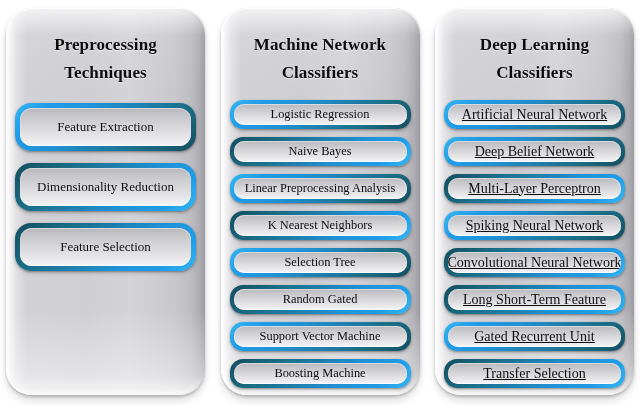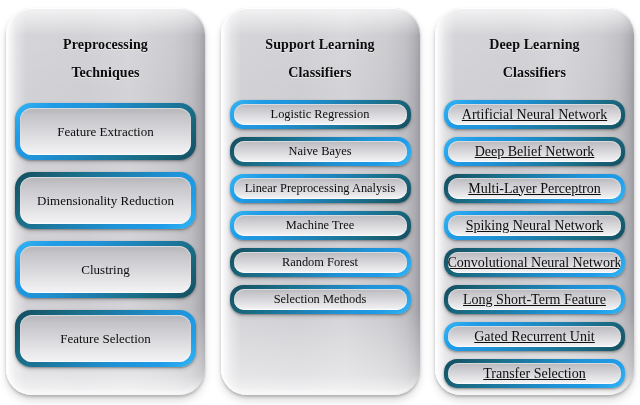--- a/index.html
+++ b/index.html
@@ -74,21 +74,21 @@
         rgba(255,255,255,0.42) 95%,
         rgba(255,255,255,0.80) 100%);
   }
 
   
   .panel-heading {
     position: relative;
     z-index: 3;
     text-align: center;
     color: #0c0c0c;
-    font-size: 14px;
+    font-size: 17px;
     line-height: 28px;
     letter-spacing: 0.1px;
     margin-top: 23px;
     margin-bottom: 0;
     width: 100%;
     text-shadow: 0 1px 0 rgba(255,255,255,0.55);
   }
   .panel-heading .hline { display: block; }
 
   
@@ -161,21 +161,21 @@
     overflow: hidden;
     display: flex;
     align-items: center;
     justify-content: center;
   }
 
   
   .col-left .item-list { margin-top: 16px; gap: 12px; padding-bottom: 14px; }
   .col-left .pill { padding: 5px; border-radius: 16px; }
   .col-left .pill-inner {
-    height: 47px;
+    height: 38px;
     border-radius: 12px;
     font-size: 13px;
   }
 
   
   .col-mid .item-list,
   .col-right .item-list { margin-top: 13px; gap: 8px; padding-bottom: 12px; }
   .col-mid .pill-inner,
   .col-right .pill-inner {
     height: 21px;
@@ -193,52 +193,55 @@
       <span class="hline">Preprocessing</span>
       <span class="hline">Techniques</span>
     </h2>
     <div class="item-list">
       <div class="pill grad-a">
         <div class="pill-inner">Feature Extraction</div>
       </div>
       <div class="pill grad-b">
         <div class="pill-inner">Dimensionality Reduction</div>
       </div>
-      <div class="pill grad-a">
-        <div class="pill-inner">Clustring</div>
-      </div>
       <div class="pill grad-b">
         <div class="pill-inner">Feature Selection</div>
       </div>
     </div>
   </section>
 
   <section class="panel col-mid">
     <h2 class="panel-heading">
-      <span class="hline">Support Learning</span>
+      <span class="hline">Machine Network</span>
       <span class="hline">Classifiers</span>
     </h2>
     <div class="item-list dense">
       <div class="pill grad-a">
         <div class="pill-inner">Logistic Regression</div>
       </div>
       <div class="pill grad-b">
         <div class="pill-inner">Naive Bayes</div>
       </div>
       <div class="pill grad-a">
         <div class="pill-inner">Linear Preprocessing Analysis</div>
       </div>
-      <div class="pill grad-a">
-        <div class="pill-inner">Machine Tree</div>
-      </div>
-      <div class="pill grad-b">
-        <div class="pill-inner">Random Forest</div>
-      </div>
-      <div class="pill grad-b">
-        <div class="pill-inner">Selection Methods</div>
+      <div class="pill grad-b">
+        <div class="pill-inner">K Nearest Neighbors</div>
+      </div>
+      <div class="pill grad-a">
+        <div class="pill-inner">Selection Tree</div>
+      </div>
+      <div class="pill grad-b">
+        <div class="pill-inner">Random Gated</div>
+      </div>
+      <div class="pill grad-a">
+        <div class="pill-inner">Support Vector Machine</div>
+      </div>
+      <div class="pill grad-b">
+        <div class="pill-inner">Boosting Machine</div>
       </div>
     </div>
   </section>
 
   <section class="panel col-right">
     <h2 class="panel-heading">
       <span class="hline">Deep Learning</span>
       <span class="hline">Classifiers</span>
     </h2>
     <div class="item-list dense">

